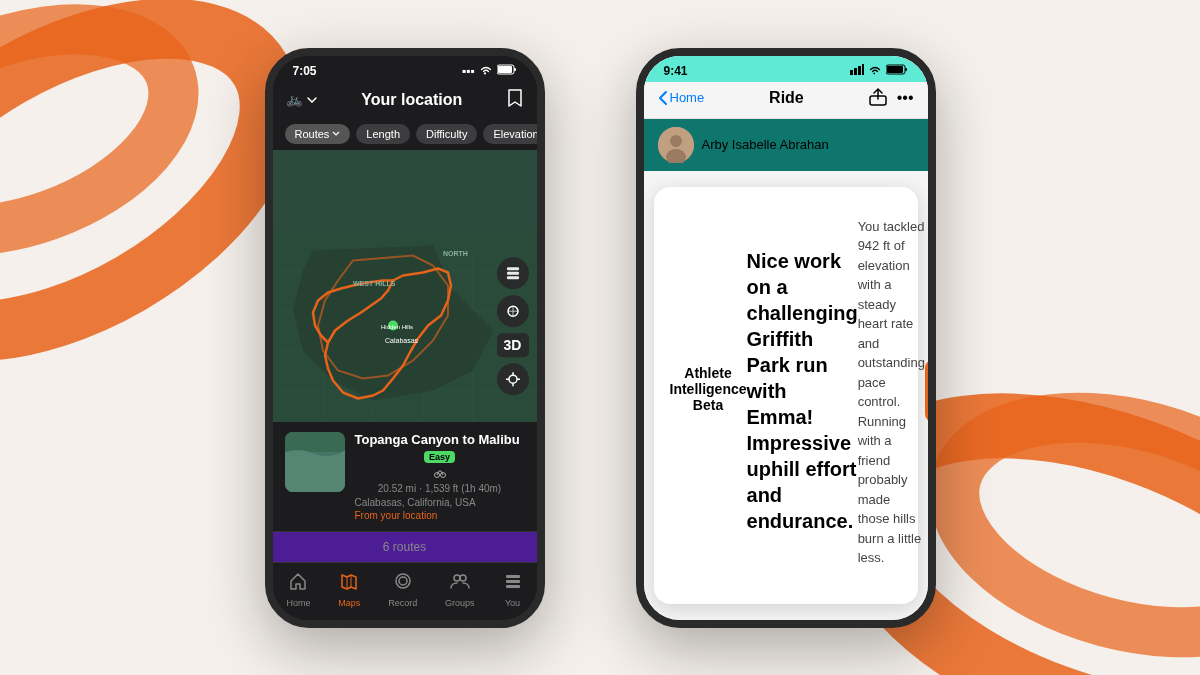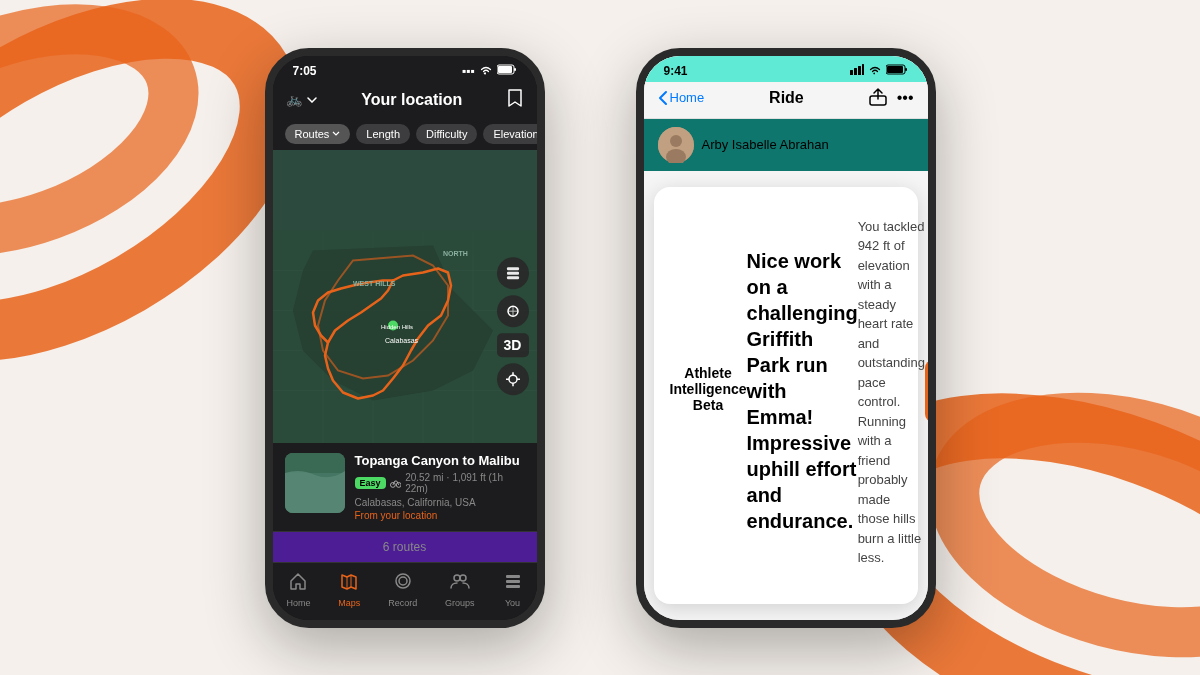--- a/index.html
+++ b/index.html
@@ -238,20 +238,21 @@
       font-size: 13px;
       font-weight: 600;
       margin-bottom: 4px;
     }
 
     .route-badges {
       display: flex;
       align-items: center;
       gap: 4px;
       margin-bottom: 3px;
+      flex-direction: column;
     }
 
     .badge-easy {
       background: #4cd964;
       color: #000;
       font-size: 9px;
       font-weight: 700;
       padding: 1px 5px;
       border-radius: 4px;
     }
@@ -640,21 +641,21 @@
           </div>
           <div class="route-info">
             <div class="route-name">Topanga Canyon to Malibu</div>
             <div class="route-badges">
               <span class="badge-easy">Easy</span>
               <svg width="12" height="12" viewBox="0 0 12 12">
                   <circle cx="3" cy="8" r="2.5" fill="none" stroke="#aaa" stroke-width="1"></circle>
                   <circle cx="9" cy="8" r="2.5" fill="none" stroke="#aaa" stroke-width="1"></circle>
                   <path d="M3 8L5 4h2l2 4" fill="none" stroke="#aaa" stroke-width="1"></path>
                 </svg>
-              <span class="route-meta">20.52 mi · 1,091 ft (1h 22m)</span>
+              <span class="route-meta">20.52 mi · 1,539 ft (1h 40m)</span>
             </div>
             <div class="route-location">Calabasas, California, USA</div>
             <div class="route-from">From your location</div>
           </div>
         </div>
       </div>
 
       <div class="routes-count-bar">
         <span>6 routes</span>
       </div>

